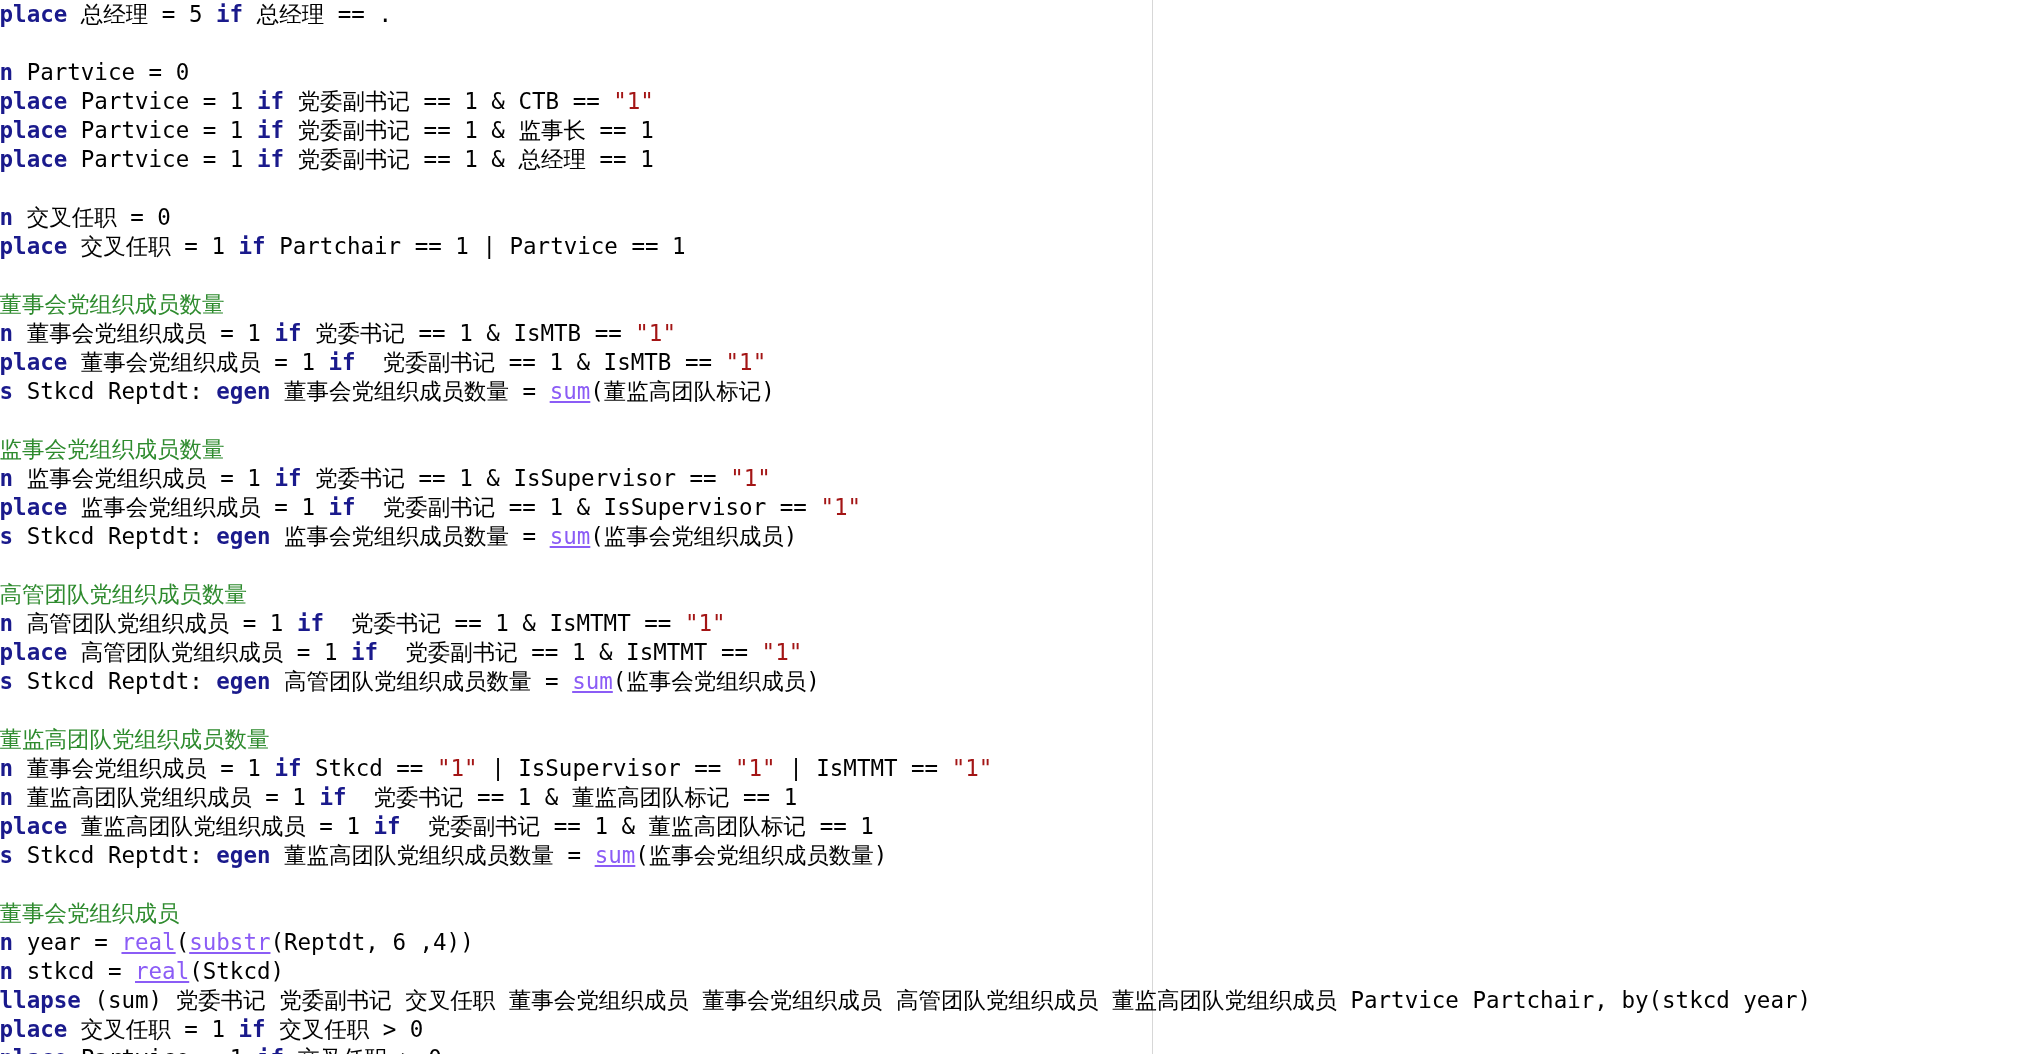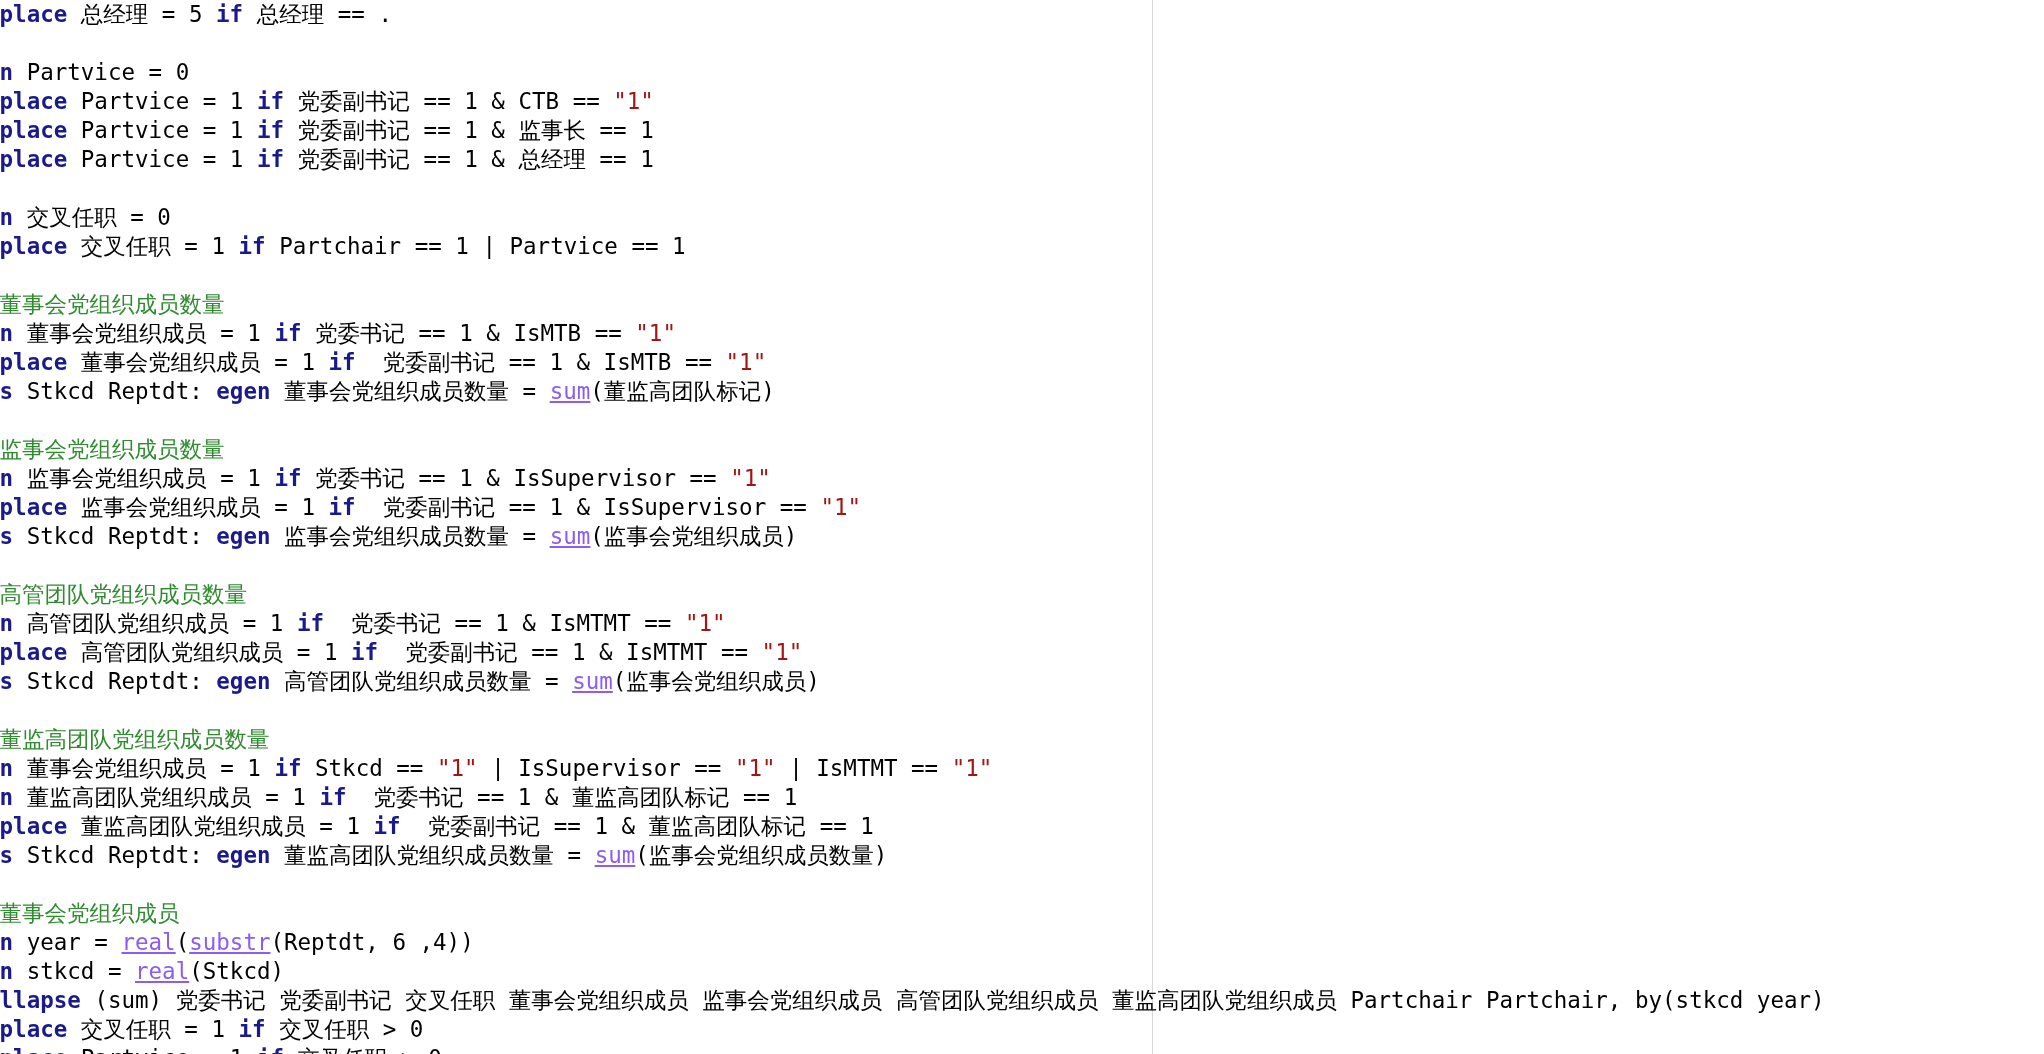--- a/index.html
+++ b/index.html
@@ -85,17 +85,17 @@
       <div class="line">&nbsp;</div>
       <div class="line"><span class="com">*董监高团队党组织成员数量</span></div>
       <div class="line"><span class="kw">en </span><span class="plain">董事会党组织成员 = </span><span class="num">1 </span><span class="kw">if </span><span class="plain">Stkcd == </span><span class="str">"1" </span><span class="plain">| IsSupervisor == </span><span class="str">"1" </span><span class="plain">| IsMTMT == </span><span class="str">"1"</span></div>
       <div class="line"><span class="kw">en </span><span class="plain">董监高团队党组织成员 = </span><span class="num">1 </span><span class="kw">if </span><span class="plain"> 党委书记 == </span><span class="num">1 </span><span class="plain">&amp; 董监高团队标记 == </span><span class="num">1</span></div>
       <div class="line"><span class="kw">eplace </span><span class="plain">董监高团队党组织成员 = </span><span class="num">1 </span><span class="kw">if </span><span class="plain"> 党委副书记 == </span><span class="num">1 </span><span class="plain">&amp; 董监高团队标记 == </span><span class="num">1</span></div>
       <div class="line"><span class="kw">ys </span><span class="plain">Stkcd Reptdt: </span><span class="kw">egen </span><span class="plain">董监高团队党组织成员数量 = </span><span class="fn">sum</span><span class="plain">(监事会党组织成员数量)</span></div>
       <div class="line">&nbsp;</div>
       <div class="line"><span class="com">*董事会党组织成员</span></div>
       <div class="line"><span class="kw">en </span><span class="plain">year = </span><span class="fn">real</span><span class="plain">(</span><span class="fn">substr</span><span class="plain">(Reptdt, 6 ,4))</span></div>
       <div class="line"><span class="kw">en </span><span class="plain">stkcd = </span><span class="fn">real</span><span class="plain">(Stkcd)</span></div>
-      <div class="line"><span class="kw">ollapse </span><span class="plain">(sum) 党委书记 党委副书记 交叉任职 董事会党组织成员 监事会党组织成员 高管团队党组织成员 董监高团队党组织成员 Partchair Partchair, by(stkcd year)</span></div>
+      <div class="line"><span class="kw">ollapse </span><span class="plain">(sum) 党委书记 党委副书记 交叉任职 董事会党组织成员 董事会党组织成员 高管团队党组织成员 董监高团队党组织成员 Partvice Partchair, by(stkcd year)</span></div>
       <div class="line"><span class="kw">eplace </span><span class="plain">交叉任职 = </span><span class="num">1 </span><span class="kw">if </span><span class="plain">交叉任职 &gt; </span><span class="num">0</span></div>
       <div class="line"><span class="kw">eplace </span><span class="plain">Partvice = </span><span class="num">1 </span><span class="kw">if </span><span class="plain">交叉任职 &gt; </span><span class="num">0</span></div>
     </div>
 </div>
 
 </body></html>

